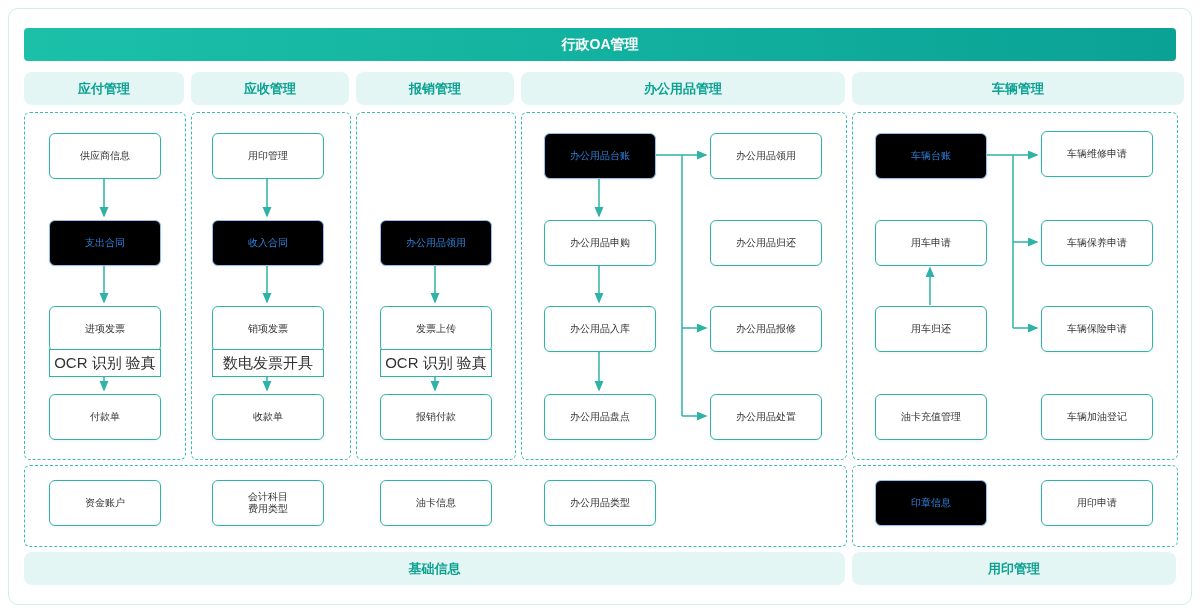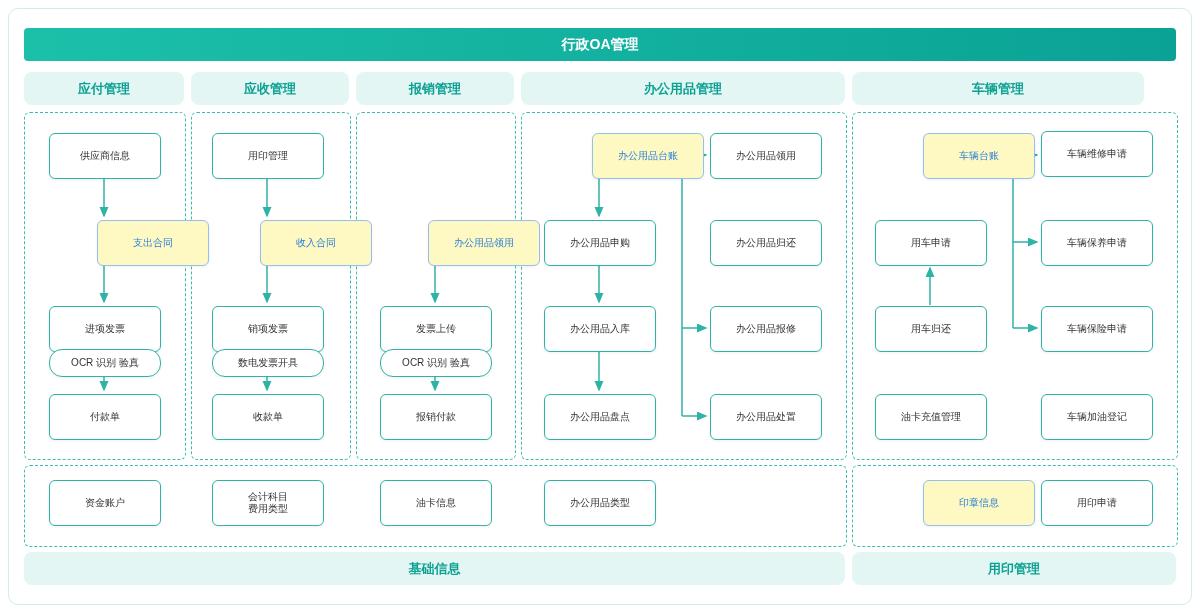--- a/index.html
+++ b/index.html
@@ -26,38 +26,38 @@
   .dash-box{
     position:absolute;border:1px dashed #3abdaf;border-radius:6px;z-index:0;
   }
   .node{
     position:absolute;width:110px;height:44px;background:#ffffff;
     border:1px solid #2fb3a6;border-radius:6px;
     display:flex;align-items:center;justify-content:center;
     font-size:10px;color:#333333;text-align:center;line-height:1.25;
     box-shadow:0 1px 3px rgba(0,0,0,0.06);z-index:2;
   }
-  .node.blue{background:#fef9c3;border-color:#93c0ef;color:#2e80d9;margin-left:48px;}
-  .node.small{height:26px;font-size:10px;border-radius:13px;}
+  .node.blue{background:#000000;border-color:#93c0ef;color:#2e80d9;}
+  .node.small{height:26px;font-size:15px;border-radius:0;}
   .arrow-layer{position:absolute;left:0;top:0;z-index:1;pointer-events:none;}
 </style>
 </head>
 <body>
 
 <div class="canvas">
 
   <div class="outer-frame"></div>
 
   <div class="banner-main">行政OA管理</div>
 
   <div class="col-header" style="left:24px;top:72px;width:160px">应付管理</div>
   <div class="col-header" style="left:191px;top:72px;width:158px">应收管理</div>
   <div class="col-header" style="left:356px;top:72px;width:158px">报销管理</div>
   <div class="col-header" style="left:521px;top:72px;width:324px">办公用品管理</div>
-  <div class="col-header" style="left:852px;top:72px;width:292px">车辆管理</div>
+  <div class="col-header" style="left:852px;top:72px;width:332px">车辆管理</div>
 
   <div class="dash-box" style="left:24px;top:112px;width:160px;height:346px"></div>
   <div class="dash-box" style="left:191px;top:112px;width:158px;height:346px"></div>
   <div class="dash-box" style="left:356px;top:112px;width:158px;height:346px"></div>
   <div class="dash-box" style="left:521px;top:112px;width:324px;height:346px"></div>
   <div class="dash-box" style="left:852px;top:112px;width:324px;height:346px"></div>
   <div class="dash-box" style="left:24px;top:465px;width:821px;height:80px"></div>
   <div class="dash-box" style="left:852px;top:465px;width:324px;height:80px"></div>
 
   <svg class="arrow-layer" width="1200" height="613">

